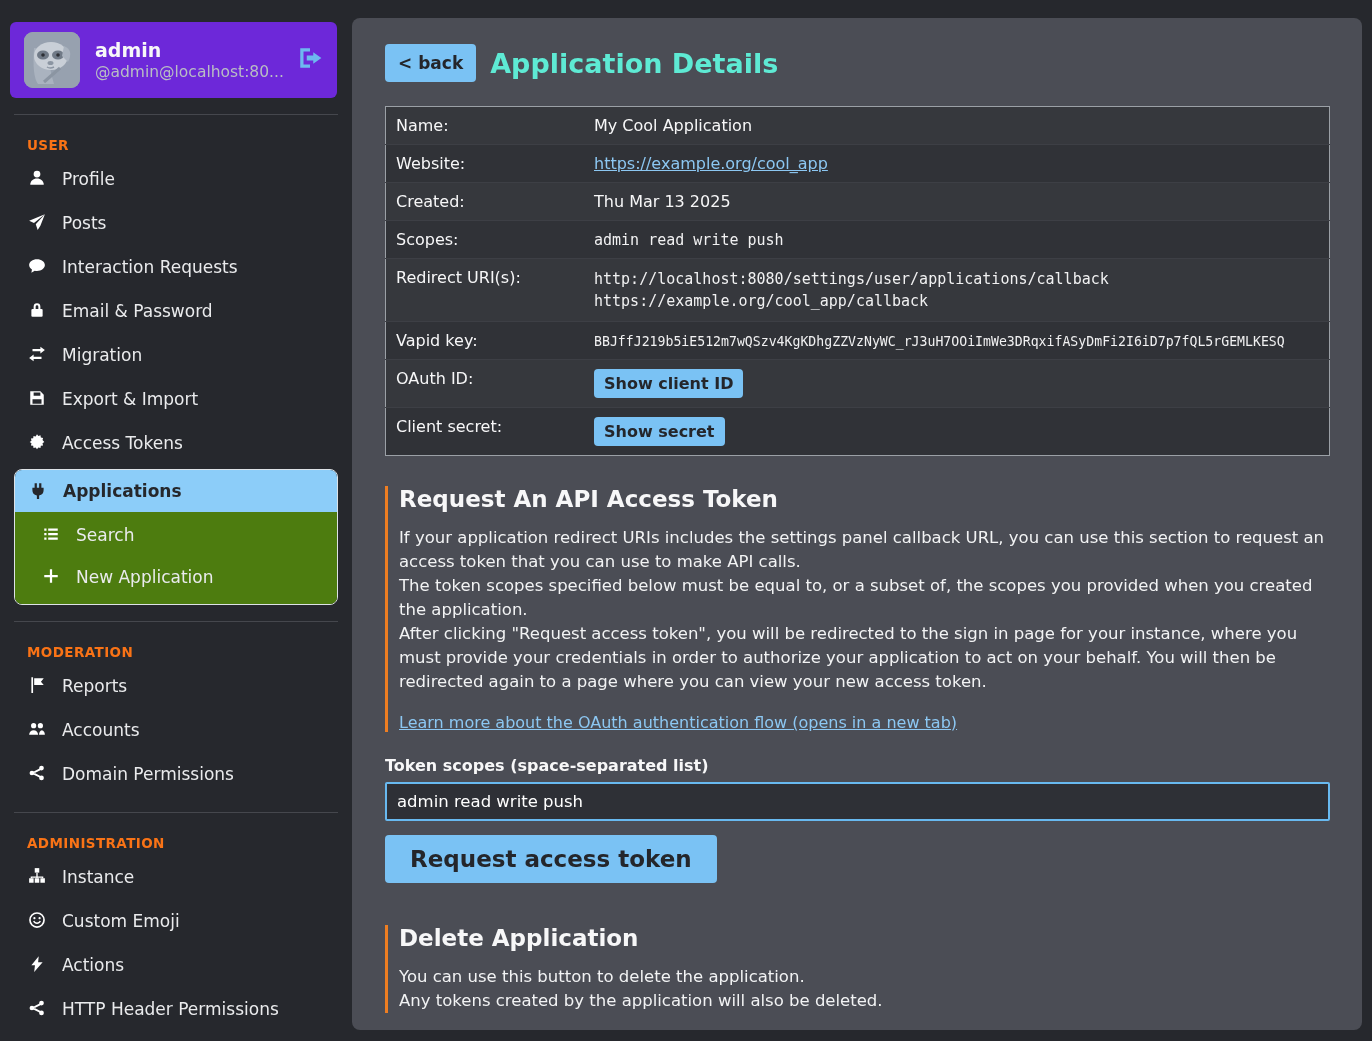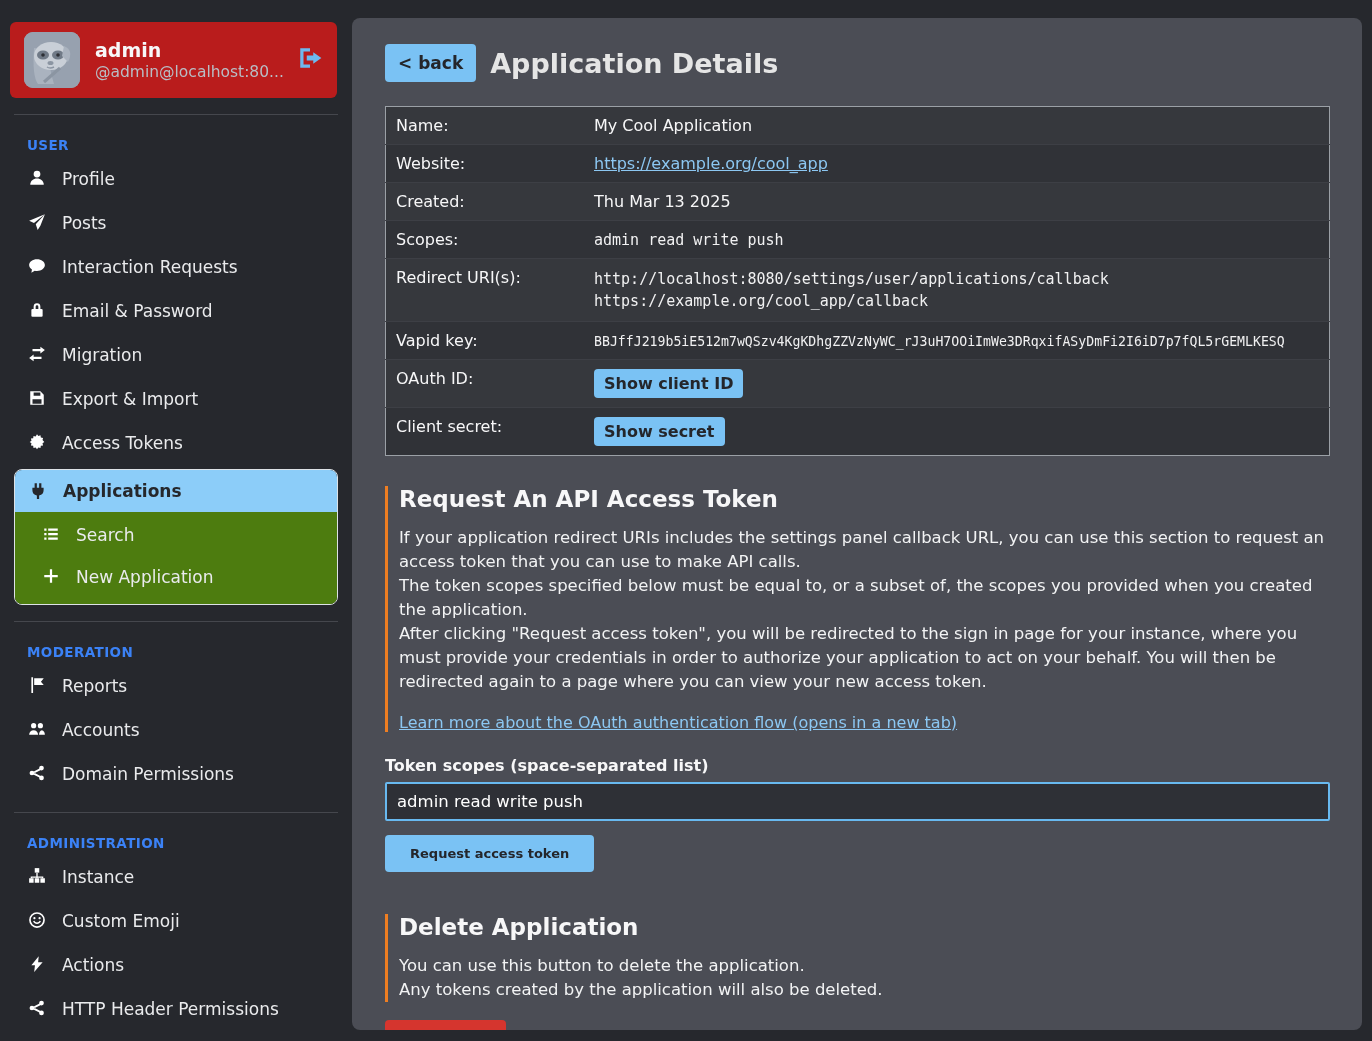--- a/index.html
+++ b/index.html
@@ -3,66 +3,66 @@
 <meta charset="utf-8">
 <style>
   html,body{margin:0;padding:0}
   body{
     width:1372px;height:1041px;overflow:hidden;display:flex;
     background:#26282d;color:#f7f7f8;
     font-family:"DejaVu Sans","Liberation Sans",sans-serif;
   }
   
   .sidebar{flex:0 0 352px;box-sizing:border-box;padding-top:22px}
-  .user-card{margin:0 15px 0 10px;height:76px;background:#b91c1c;border-radius:6px;
+  .user-card{margin:0 15px 0 10px;height:76px;background:#6d28d9;border-radius:6px;
     display:flex;align-items:center;padding:0 14px;box-sizing:border-box}
   .avatar{width:56px;height:56px;border-radius:9px;flex:0 0 56px;overflow:hidden;background:#97a1af}
   .uc-text{flex:1;margin-left:15px;min-width:0}
   .uc-name{font-weight:bold;font-size:19px;line-height:1.25}
   .uc-handle{font-size:15.5px;color:#b9bdc4;white-space:nowrap;overflow:hidden}
   .logout{flex:0 0 auto;color:#6db9ef;cursor:pointer;margin-left:6px}
   .divider{border:none;border-top:1px solid #45474d;margin:16px 14px}
-  .sec-label{color:#3b82f6;font-weight:bold;font-size:13.5px;letter-spacing:.4px;padding:6px 0 4px 27px}
+  .sec-label{color:#f97316;font-weight:bold;font-size:13.5px;letter-spacing:.4px;padding:6px 0 4px 27px}
   .side-item{display:flex;align-items:flex-start;gap:15px;padding:12px 10px 12px 27px;
     font-size:17px;color:#eaebed;cursor:pointer}
   .ico{width:20px;display:inline-flex;justify-content:center;color:#fff;flex:0 0 20px}
   .ico svg{display:block}
   .app-group{margin:4px 14px 6px 14px;border:1px solid #dde2e6;border-radius:8px;overflow:hidden}
   .app-group .active-row{background:#8ccdf9;color:#25272c;font-weight:bold;
     padding:11px 10px 11px 13px;display:flex;gap:15px;align-items:center;font-size:17px;cursor:pointer}
   .app-group .active-row .ico{color:#25272c}
   .sub{background:#4d7c0f;padding:2px 0 6px}
   .sub .side-item{padding:11px 10px 11px 26px}
   
   .main{flex:1;margin:18px 10px 11px 0;background:#4b4d55;border-radius:8px;
     box-sizing:border-box;padding:26px 32px 0 33px;overflow:hidden}
   .back-row{display:flex;align-items:center;gap:14px;margin-bottom:24px}
   .btn{background:#7ac2f4;color:#24262b;font-weight:bold;border:none;border-radius:4px;
     cursor:pointer;font-family:inherit}
   .back-btn{font-size:17px;padding:9px 13px}
-  h1{font-size:27px;margin:0;font-weight:bold;color:#e5e5e5}
+  h1{font-size:27px;margin:0;font-weight:bold;color:#5eead4}
   table{width:100%;border-collapse:collapse;border:1px solid #9ba0a6;background:#313338;font-size:16px}
   tr:nth-child(odd){background:#36383d}
   tr:nth-child(even){background:#303237}
   tr+tr{border-top:1px solid #3d3f45}
   th{width:178px;text-align:left;font-weight:normal;padding:9px 10px;vertical-align:top;white-space:nowrap}
   td{padding:9px 10px;vertical-align:middle}
   .mono{font-family:"DejaVu Sans Mono","Liberation Mono",monospace;font-size:15px;color:#f1f1f2}
   .mono-small{font-size:13.2px}
   td a{color:#8cc7f2}
   .table-btn{font-size:16px;padding:5px 10px}
   .section{border-left:3px solid #ee7e22;padding-left:11px;margin-top:30px}
   .section-delete{margin-top:42px}
   h2{font-size:23px;margin:0 0 14px;font-weight:bold}
   .ptext{font-size:16.5px;line-height:1.46;color:#f2f3f4}
   .learn-link{display:inline-block;margin-top:18px;color:#8cc7f2;font-size:16px}
   .field-label{font-weight:bold;font-size:16px;margin:24px 0 7px}
   .scopes-input{width:100%;box-sizing:border-box;background:#2e3036;border:2px solid #68b9f0;
     border-radius:2px;color:#fff;font-size:16.5px;padding:8px 10px;font-family:inherit}
-  .req-btn{font-size:13px;padding:11px 25px;margin-top:14px}
+  .req-btn{font-size:23px;padding:11px 25px;margin-top:14px}
   .danger-btn{background:#d5352e;color:#fff;font-size:17.5px;padding:11px 28px;margin-top:18px;
     font-weight:bold;border:none;border-radius:4px;cursor:pointer;font-family:inherit}
 </style>
 </head>
 <body>
 
 <nav class="sidebar">
   <div class="user-card">
     <span class="avatar">
       <svg viewBox="0 0 56 56" width="56" height="56">

